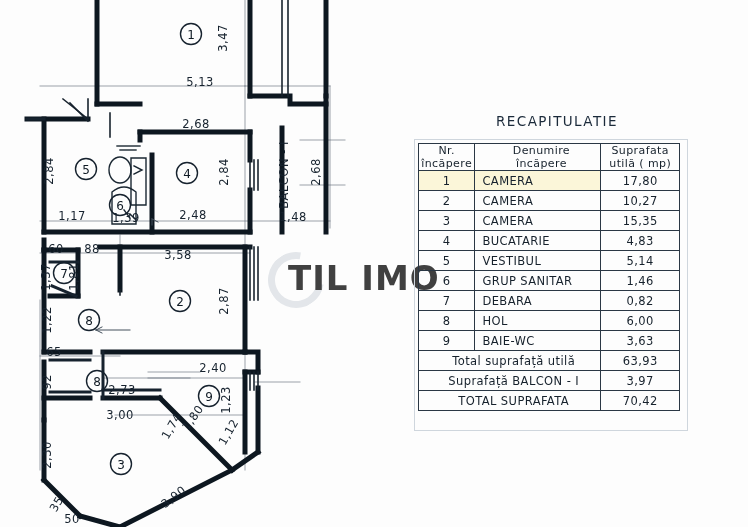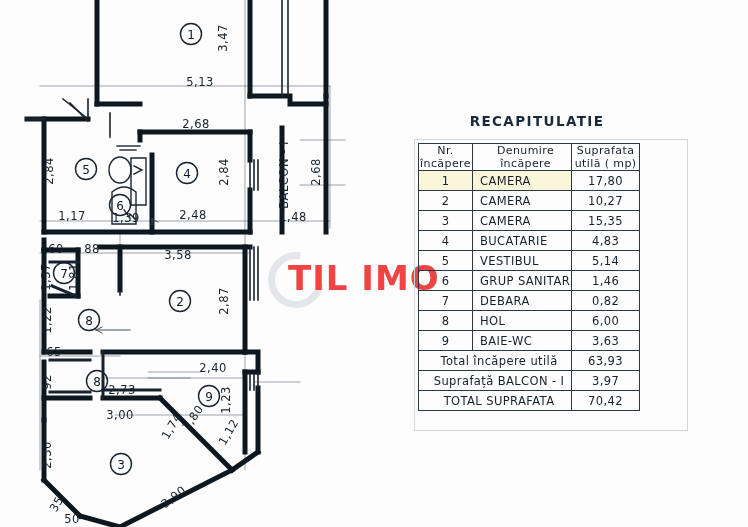--- a/index.html
+++ b/index.html
@@ -23,21 +23,21 @@
     pointer-events: none;
     user-select: none;
     white-space: nowrap;
   }
   .wm-main {
     left: 288px;
     top: 258px;
     font-size: 34px;
     font-weight: bold;
     letter-spacing: 1px;
-    color: #ef4444;
+    color: #404040;
   }
   .wm-sub {
     left: 268px;
     top: 290px;
     font-size: 20px;
     font-style: italic;
     color: #e8ebee;
   }
   .wm-ring {
     left: 268px;
@@ -58,33 +58,32 @@
   }
   
   #recap {
     position: absolute;
     left: 418px;
     top: 143px;
     width: 262px;
   }
   #recap-title {
     position: absolute;
-    left: 406px;
+    left: 426px;
     top: 113px;
     width: 262px;
     text-align: center;
     font-size: 13.5px;
     letter-spacing: 1.4px;
     color: #1b2a3a;
     font-family: "DejaVu Sans", sans-serif;
-    font-weight: bold;
   }
   table.recap {
     border-collapse: collapse;
-    width: 222px;
+    width: 262px;
     font-size: 11.5px;
     color: #16212c;
     font-family: "DejaVu Sans", sans-serif;
   }
   table.recap td, table.recap th {
     border: 1px solid #2a3744;
     padding: 0;
     height: 19px;
     font-weight: normal;
     letter-spacing: .4px;
@@ -389,21 +388,21 @@
             <td class="c-nr">8</td>
             <td class="c-name">HOL</td>
             <td class="c-val">6,00</td>
           </tr>
           <tr>
             <td class="c-nr">9</td>
             <td class="c-name">BAIE-WC</td>
             <td class="c-val">3,63</td>
           </tr>
           <tr>
-            <td colspan="2" class="span2">Total  încăpere utilă</td>
+            <td colspan="2" class="span2">Total  suprafață utilă</td>
             <td class="c-val">63,93</td>
           </tr>
           <tr>
             <td colspan="2" class="span2">Suprafață BALCON - I</td>
             <td class="c-val">3,97</td>
           </tr>
           <tr class="totalrow">
             <td colspan="2" class="span2">TOTAL   SUPRAFATA</td>
             <td class="c-val">70,42</td>
           </tr>

